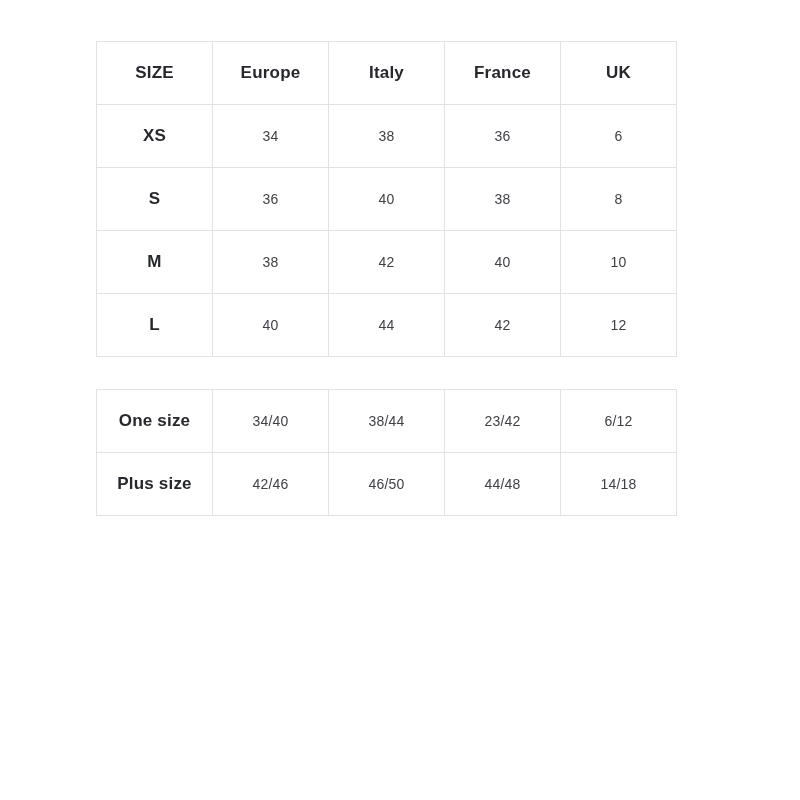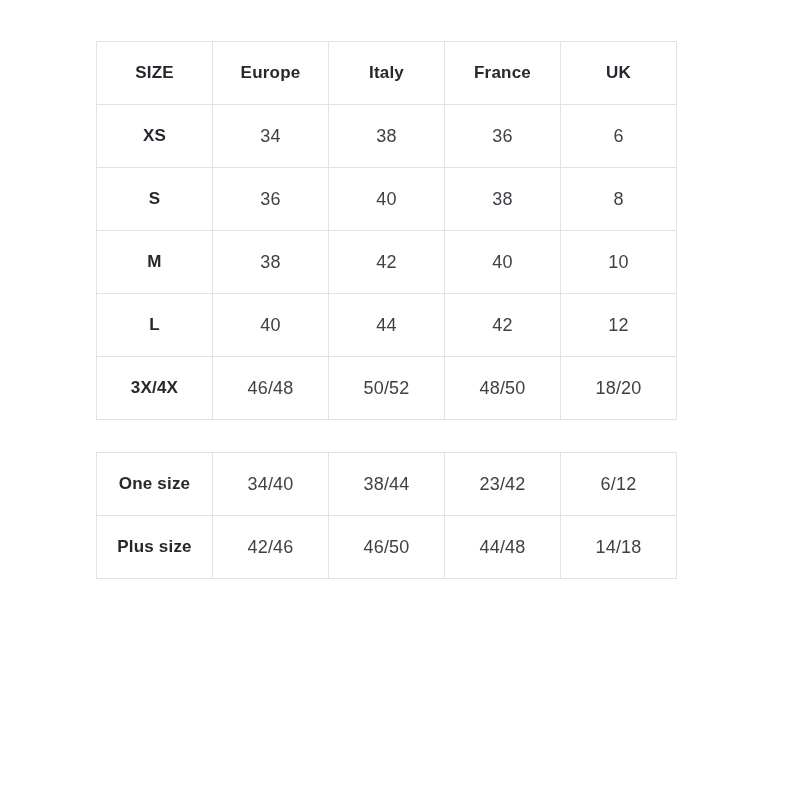--- a/index.html
+++ b/index.html
@@ -20,21 +20,21 @@
   table.size-table {
     border-collapse: collapse;
     table-layout: fixed;
     width: 581px;
   }
   table.size-table td {
     border: 1px solid #e2e2e2;
     height: 62px;
     text-align: center;
     vertical-align: middle;
-    font-size: 18px;
+    font-size: 14px;
     color: #3f4147;
     letter-spacing: 0.2px;
     padding: 0;
     background: #ffffff;
   }
   table.size-table td.head {
     font-weight: bold;
     color: #26282d;
     font-size: 17px;
   }
@@ -87,27 +87,20 @@
           <td>40</td>
           <td>10</td>
         </tr>
         <tr>
           <td class="head">L</td>
           <td>40</td>
           <td>44</td>
           <td>42</td>
           <td>12</td>
         </tr>
-        <tr>
-          <td class="head">3X/4X</td>
-          <td>46/48</td>
-          <td>50/52</td>
-          <td>48/50</td>
-          <td>18/20</td>
-        </tr>
       </tbody>
   </table>
 
   <table class="size-table" id="secondary-table">
     <colgroup>
         <col>
         <col>
         <col>
         <col>
         <col>

